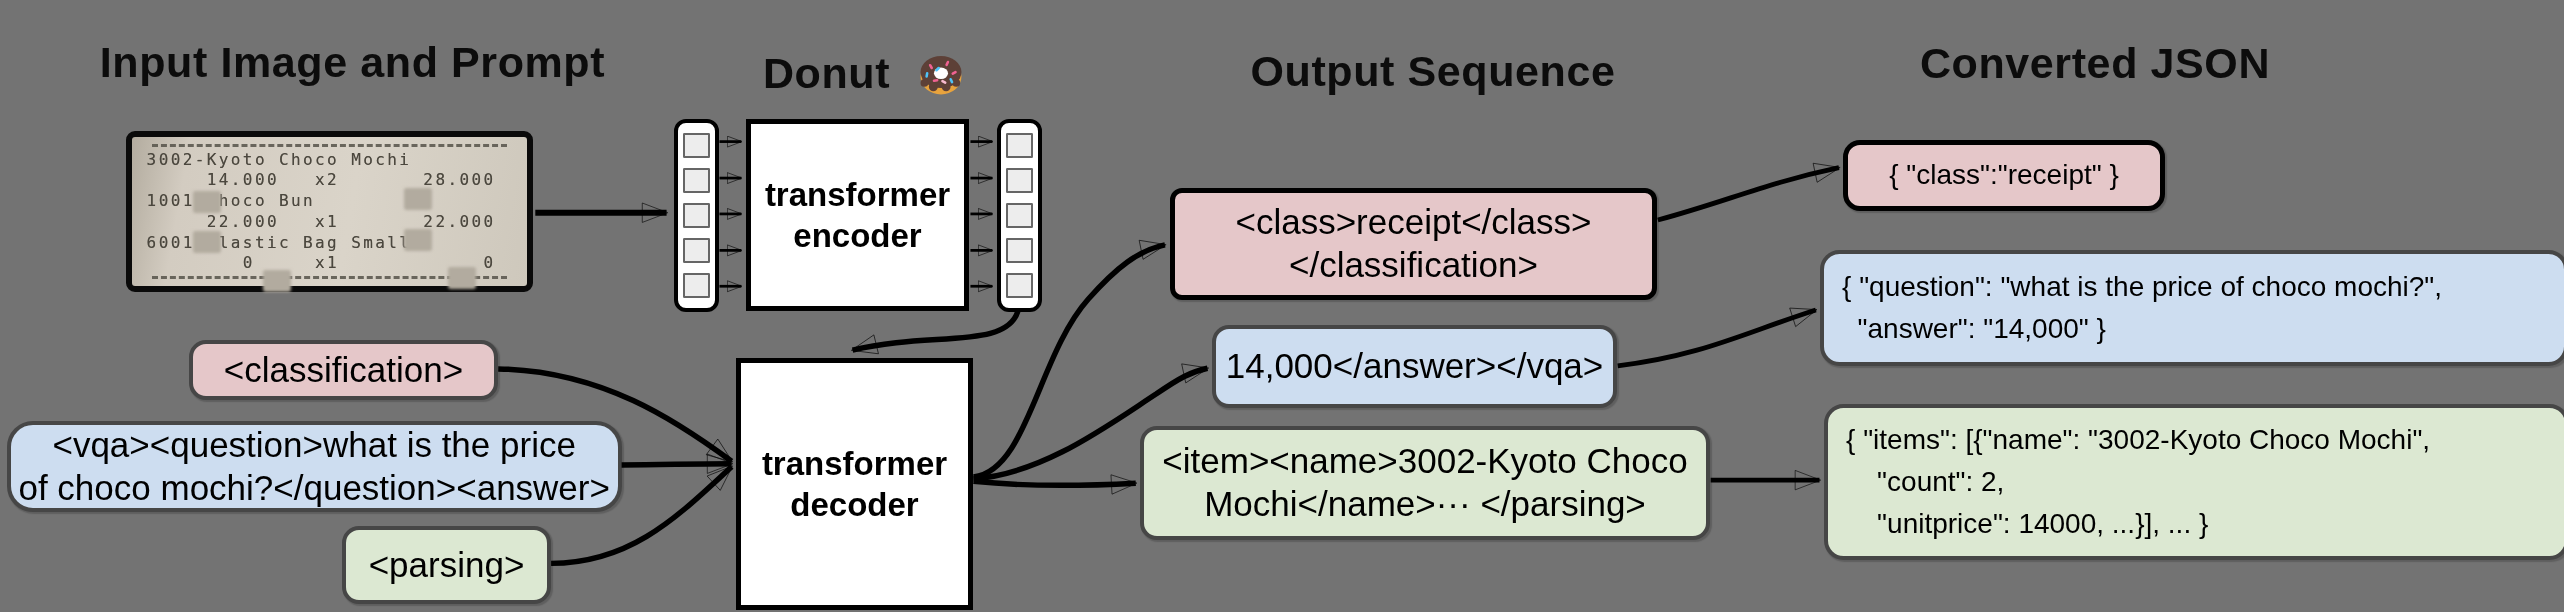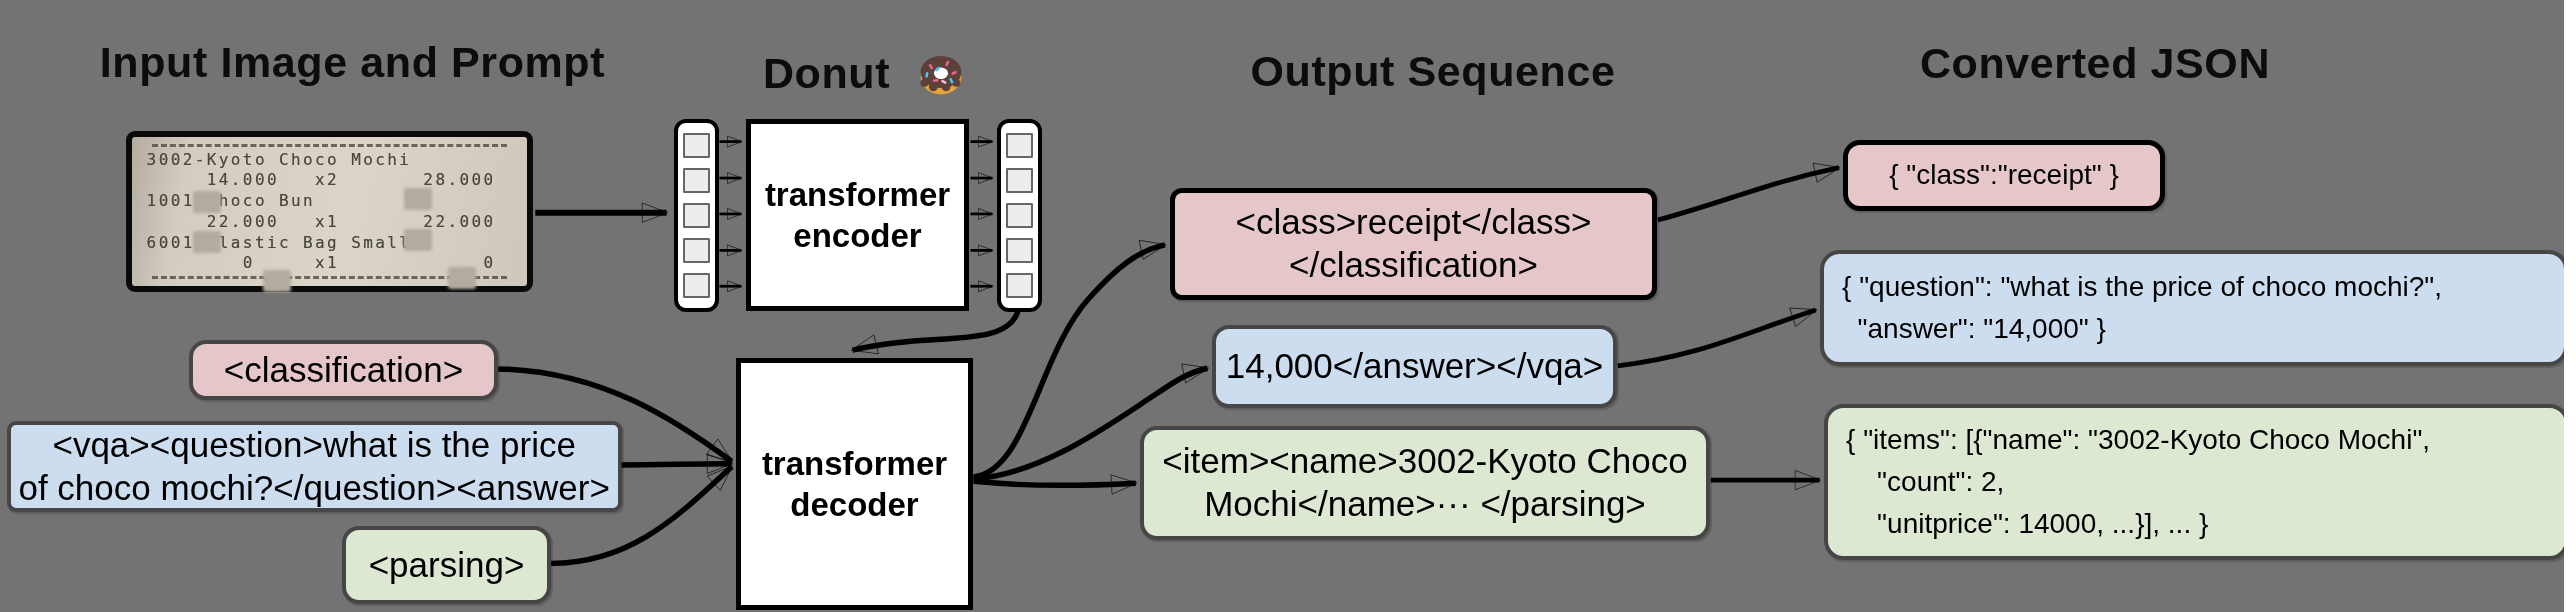--- a/index.html
+++ b/index.html
@@ -110,21 +110,21 @@
   <div class="whitebox" style="left:746px; top:119px; width:223px; height:192px;">
     <div class="lbl" style="white-space:pre-line;">transformer
 encoder</div>
   </div>
   <div class="whitebox" style="left:736px; top:358px; width:237px; height:252px;">
     <div class="lbl" style="white-space:pre-line;">transformer
 decoder</div>
   </div>
 
   <div class="cbox pink" style="left:189px; top:340px; width:309px; height:60px;">&lt;classification&gt;</div>
-  <div class="cbox blue" style="left:6.7px; top:421px; width:615px; height:91px; border-radius:9px;">&lt;vqa&gt;&lt;question&gt;what is the price
+  <div class="cbox blue" style="left:6.7px; top:421px; width:615px; height:91px; border-radius:26px;">&lt;vqa&gt;&lt;question&gt;what is the price
 of choco mochi?&lt;/question&gt;&lt;answer&gt;</div>
   <div class="cbox green" style="left:342px; top:526px; width:209px; height:78px;">&lt;parsing&gt;</div>
 
   <div class="cbox pink black" style="left:1170px; top:188px; width:487px; height:112px; border-radius:12px;">&lt;class&gt;receipt&lt;/class&gt;
 &lt;/classification&gt;</div>
   <div class="cbox blue" style="left:1212px; top:325px; width:405px; height:83px;">14,000&lt;/answer&gt;&lt;/vqa&gt;</div>
   <div class="cbox green" style="left:1140px; top:426px; width:570px; height:114px;">&lt;item&gt;&lt;name&gt;3002-Kyoto Choco
 Mochi&lt;/name&gt;··· &lt;/parsing&gt;</div>
 
   <div class="cbox pink black" style="left:1843px; top:140px; width:322px; height:71px; justify-content:center; font-size:28px;">{ "class":"receipt" }</div>

